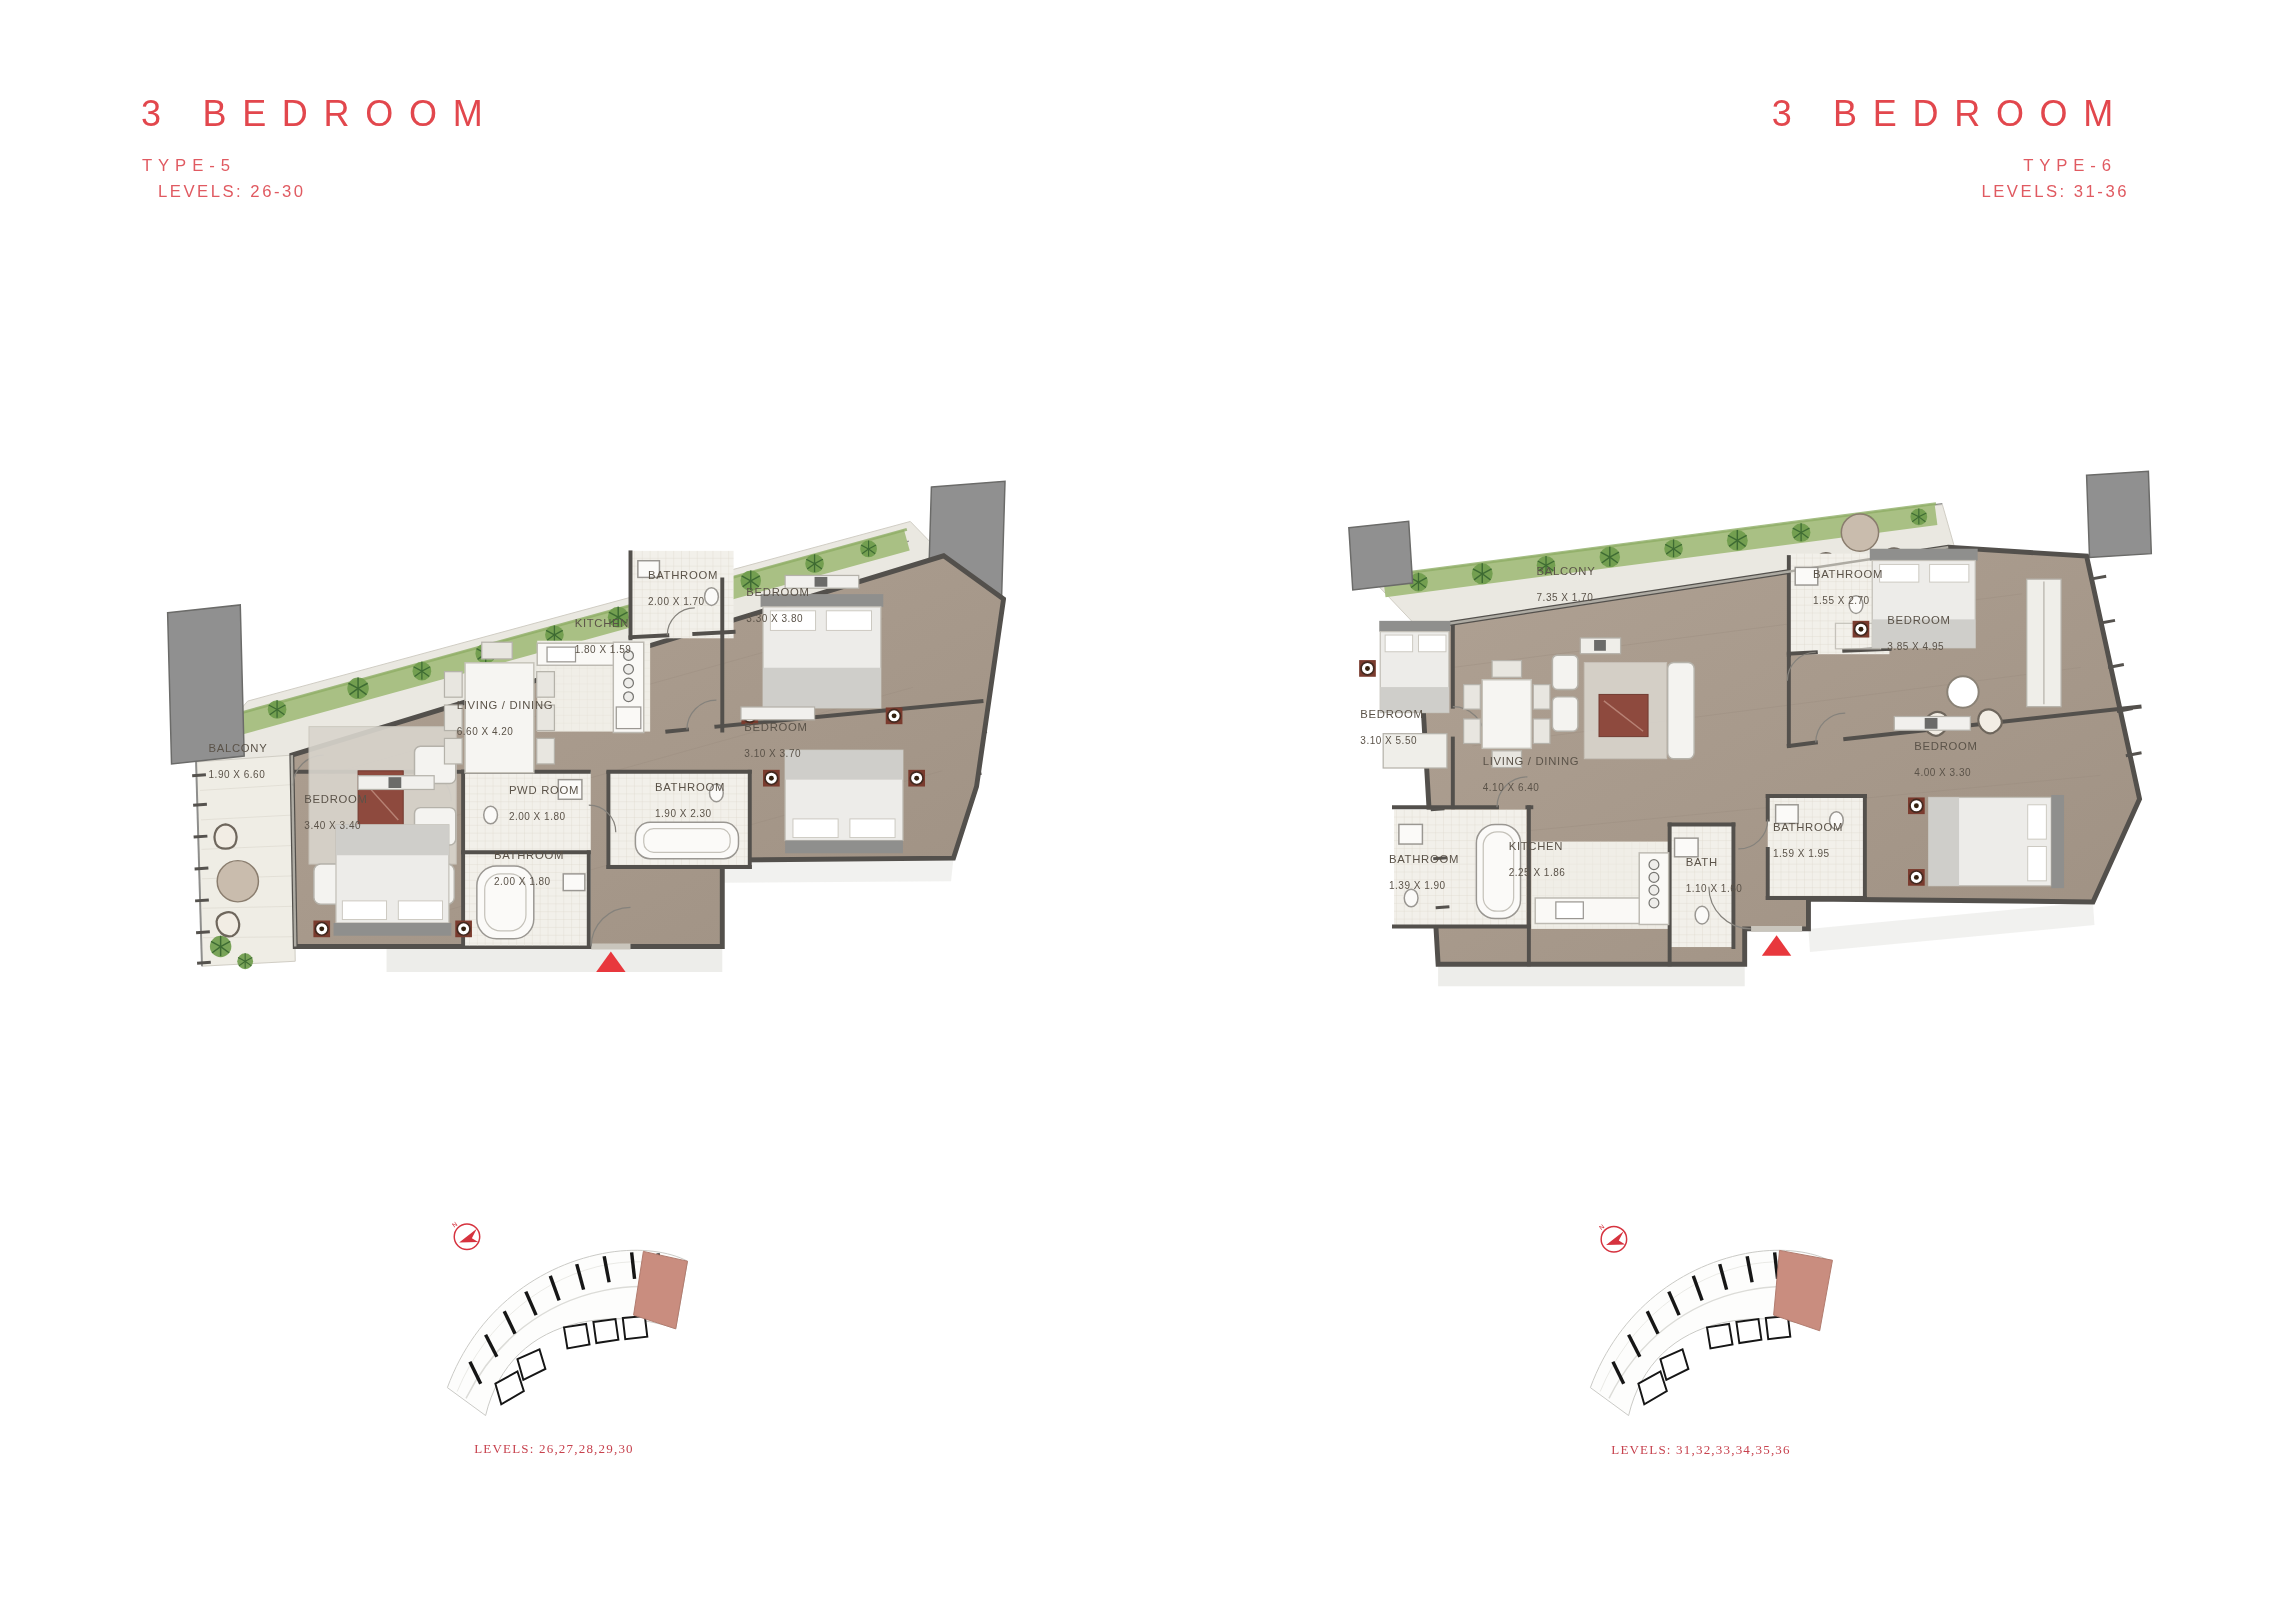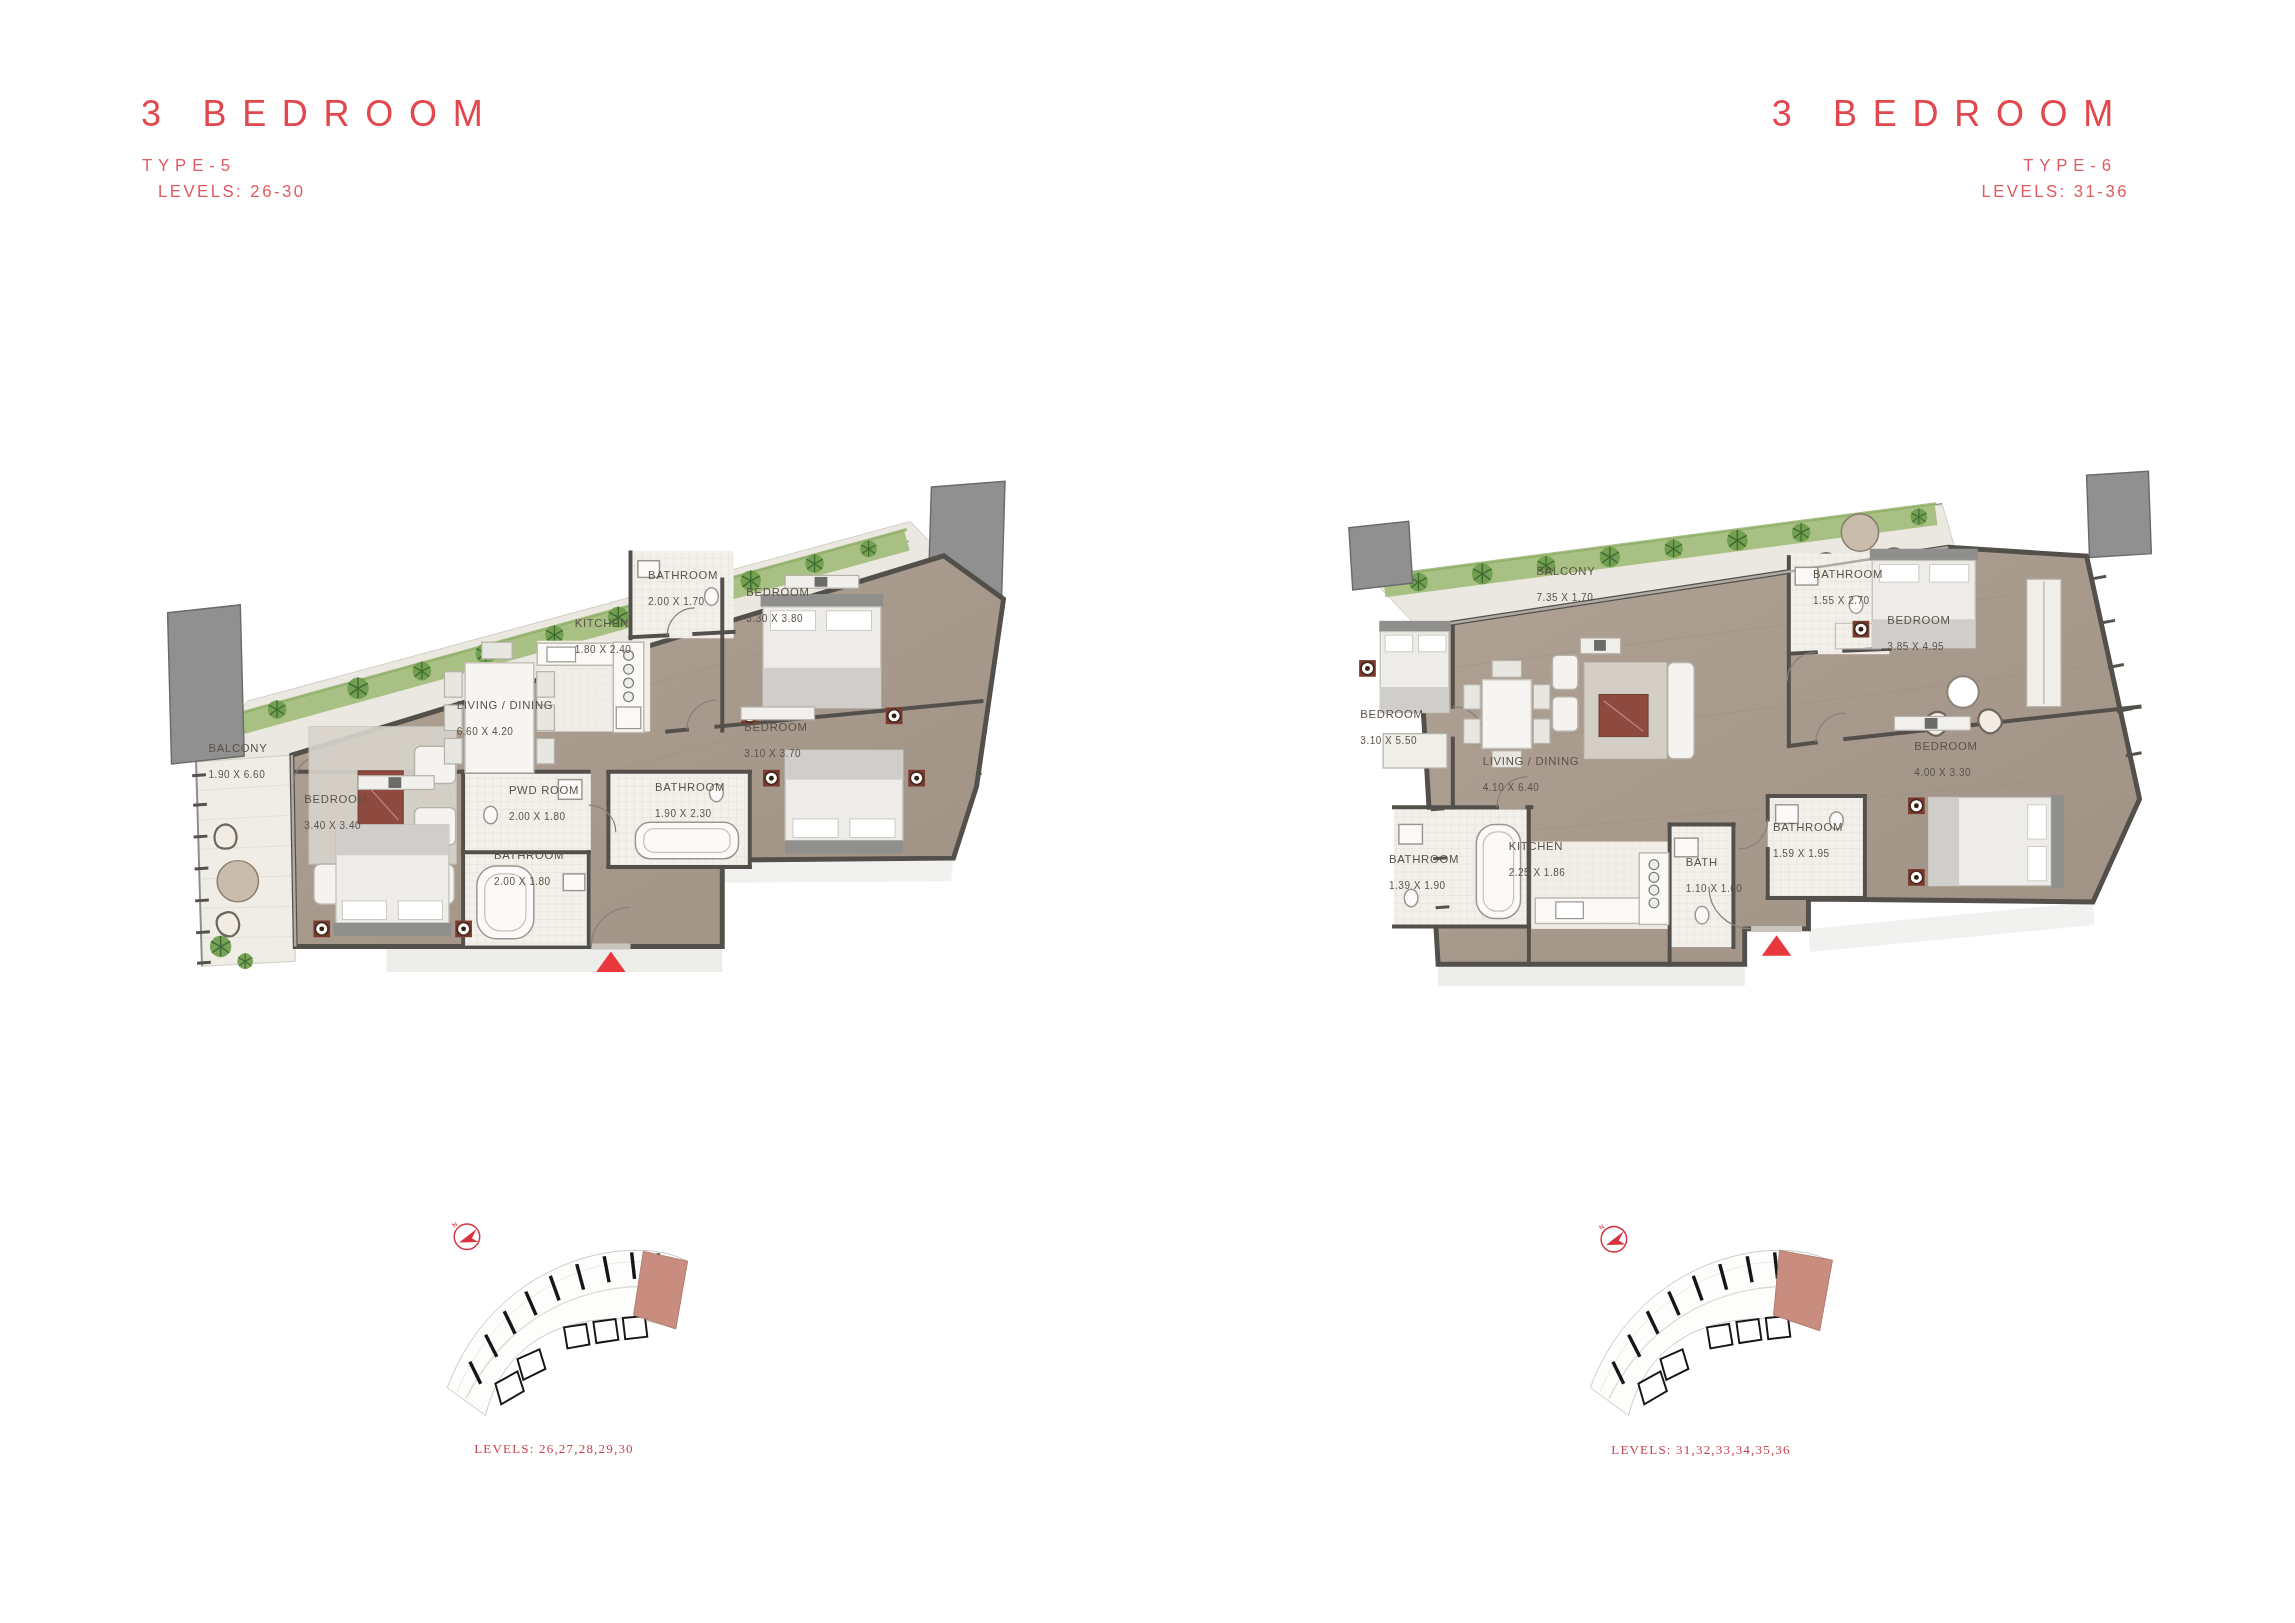--- a/index.html
+++ b/index.html
@@ -463,21 +463,21 @@
 
     <polygon points="890,1068 950,1068 920,1026" fill="#E8383D"></polygon>
   </svg>
 
   <div class="abs room-label" style="left:683px;top:588px;">
     <div class="rname">BATHROOM</div>
     <div class="rdims">2.00 X 1.70</div>
   </div>
   <div class="abs room-label" style="left:603px;top:636px;">
     <div class="rname">KITCHEN</div>
-    <div class="rdims">1.80 X 2.40</div>
+    <div class="rdims">1.80 X 1.59</div>
   </div>
   <div class="abs room-label" style="left:778px;top:605px;">
     <div class="rname">BEDROOM</div>
     <div class="rdims">3.30 X 3.80</div>
   </div>
   <div class="abs room-label" style="left:505px;top:718px;">
     <div class="rname">LIVING / DINING</div>
     <div class="rdims">6.60 X 4.20</div>
   </div>
   <div class="abs room-label" style="left:776px;top:740px;">

